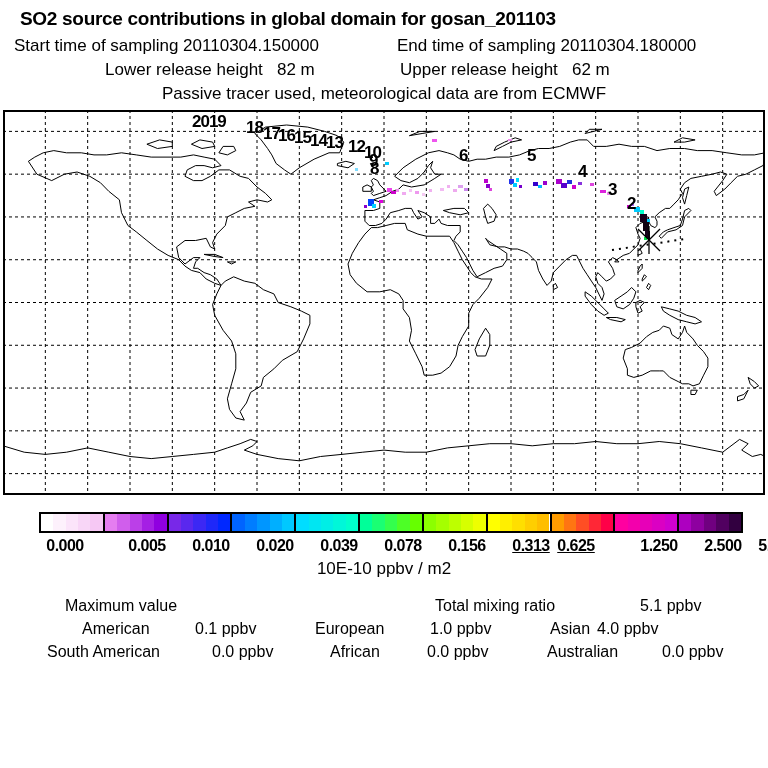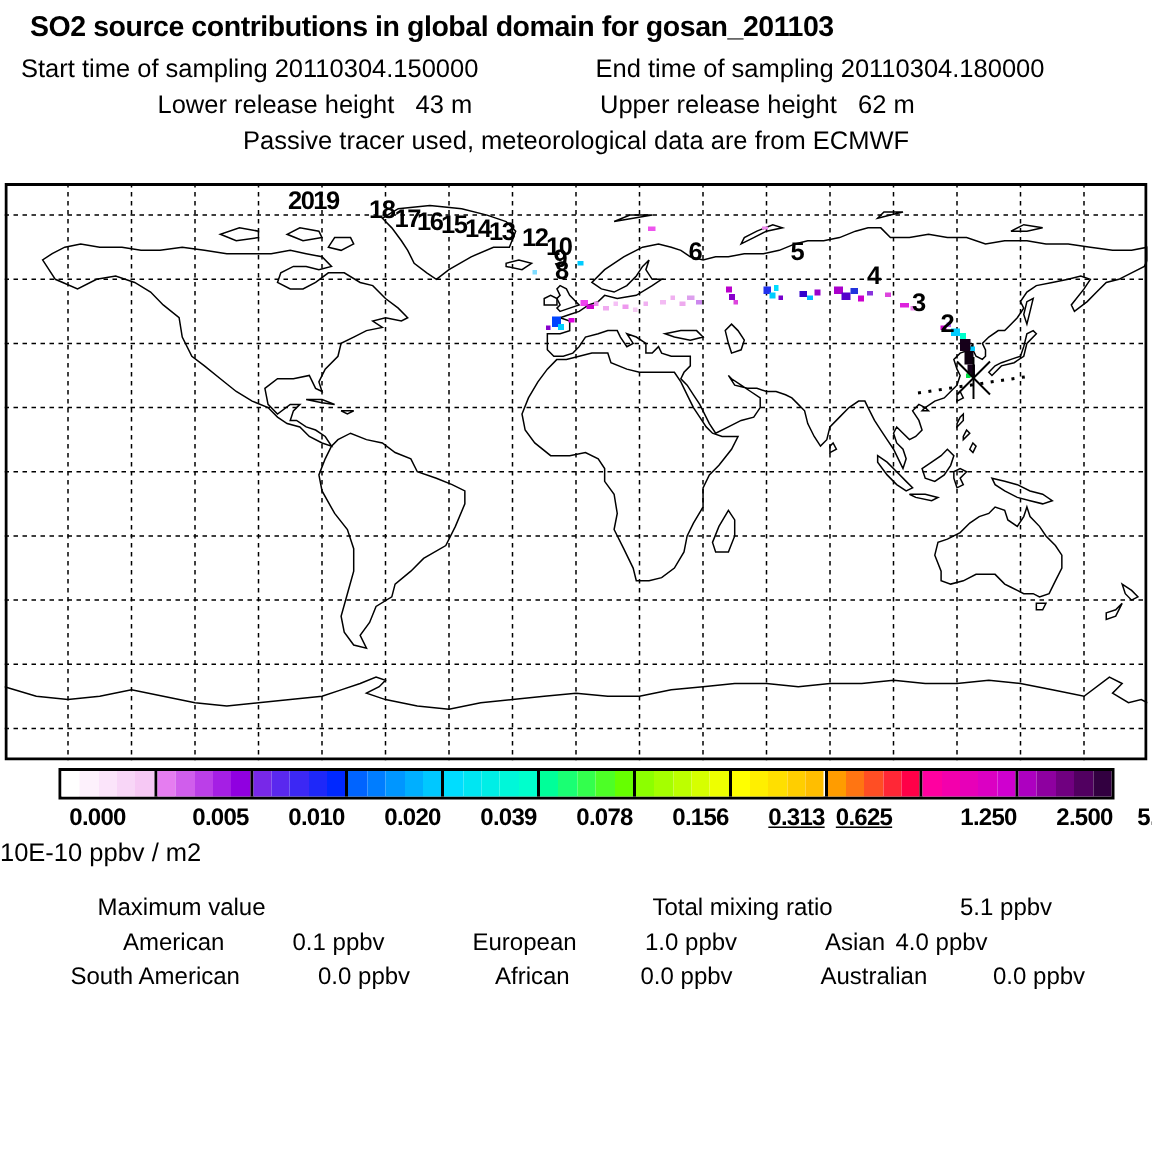--- a/index.html
+++ b/index.html
@@ -5,39 +5,39 @@
   html,body{margin:0;padding:0;background:#fff;}
   .page{position:relative;width:768px;height:768px;background:#fff;overflow:hidden;
         font-family:"Liberation Sans","DejaVu Sans",sans-serif;color:#000;}
   .abs{position:absolute;white-space:pre;}
   .title{top:8px;left:20px;font-size:19px;font-weight:bold;letter-spacing:-0.3px;}
   .h2a{top:36px;left:14px;font-size:17px;}
   .h2b{top:36px;left:397px;font-size:17px;}
   .h3a{top:60px;left:105px;font-size:17px;}
   .h3b{top:60px;left:400px;font-size:17px;}
   .h4{top:84px;left:0;width:768px;text-align:center;font-size:17px;white-space:pre;}
-  #map-wrap{position:absolute;left:3px;top:122px;width:762px;height:385px;}
+  #map-wrap{position:absolute;left:3px;top:110px;width:762px;height:385px;}
   #colorbar{position:absolute;left:39px;top:512px;width:704px;height:21px;
             box-sizing:border-box;border:2px solid #000;display:flex;}
   .cb-seg{flex:1;display:flex;border-left:2px solid #000;}
   .cb-seg:first-child{border-left:none;}
   .cb-step{flex:1;}
   .cb-tick{position:absolute;top:537px;transform:translateX(-50%);
            font-size:16px;font-weight:bold;letter-spacing:-0.5px;margin-left:44px;}
-  .units{top:559px;left:0;width:768px;text-align:left;font-size:17px;}
+  .units{top:559px;left:0;width:768px;text-align:center;font-size:17px;}
   .st{font-size:16px;}
 </style>
 </head>
 <body>
 
 <div class="page">
   <div class="abs title">SO2 source contributions in global domain for gosan_201103</div>
   <div class="abs h2a">Start time of sampling 20110304.150000</div>
   <div class="abs h2b">End time of sampling 20110304.180000</div>
-  <div class="abs h3a">Lower release height   43 m</div>
+  <div class="abs h3a">Lower release height   82 m</div>
   <div class="abs h3b">Upper release height   62 m</div>
   <div class="abs h4">Passive tracer used, meteorological data are from ECMWF</div>
 
   <div id="map-wrap">
     <svg id="map-svg" width="762" height="385" viewBox="0 0 762 385">
         <g stroke="#000" stroke-width="1" stroke-dasharray="3 3">
           <line x1="42.33333333333333" y1="0" x2="42.33333333333333" y2="385"></line>
           <line x1="84.66666666666666" y1="0" x2="84.66666666666666" y2="385"></line>
           <line x1="127" y1="0" x2="127" y2="385"></line>
           <line x1="169.33333333333331" y1="0" x2="169.33333333333331" y2="385"></line>

